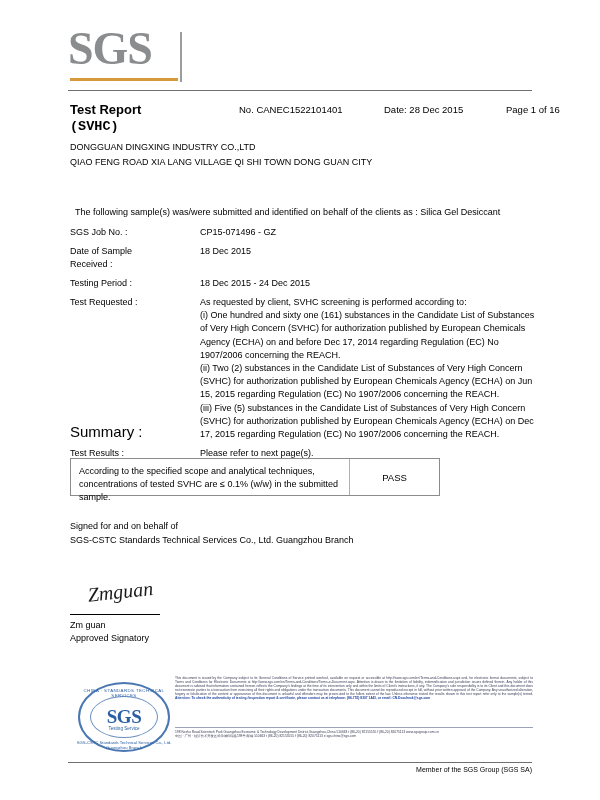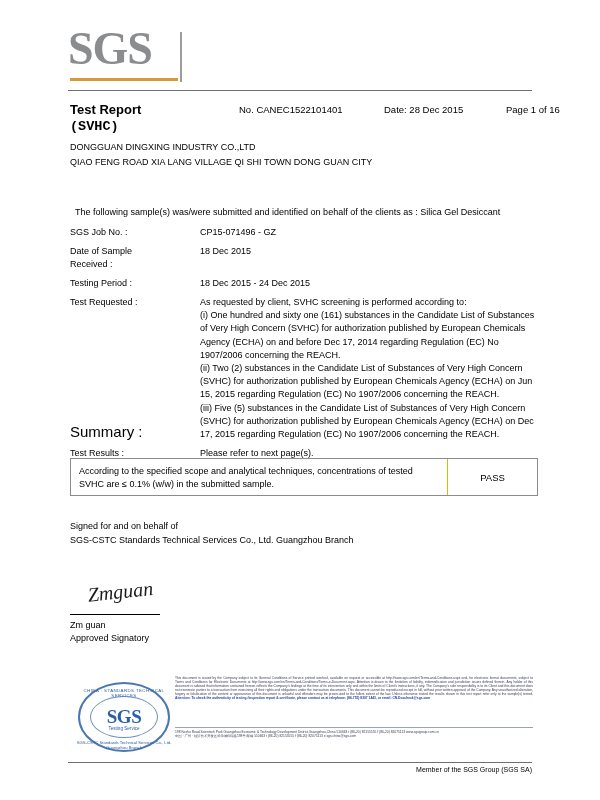--- a/index.html
+++ b/index.html
@@ -154,21 +154,21 @@
     position: absolute;
     left: 70px;
     top: 423px;
     font-size: 15px;
     color: #000;
   }
   .summary-box {
     position: absolute;
     left: 70px;
     top: 458px;
-    width: 468px;
+    width: 370px;
     height: 38px;
     border: 1px solid #8b8b8b;
     box-sizing: border-box;
     display: flex;
   }
   .summary-text {
     flex: 1 1 auto;
     padding: 6px 8px;
     font-size: 9px;
     line-height: 13px;

